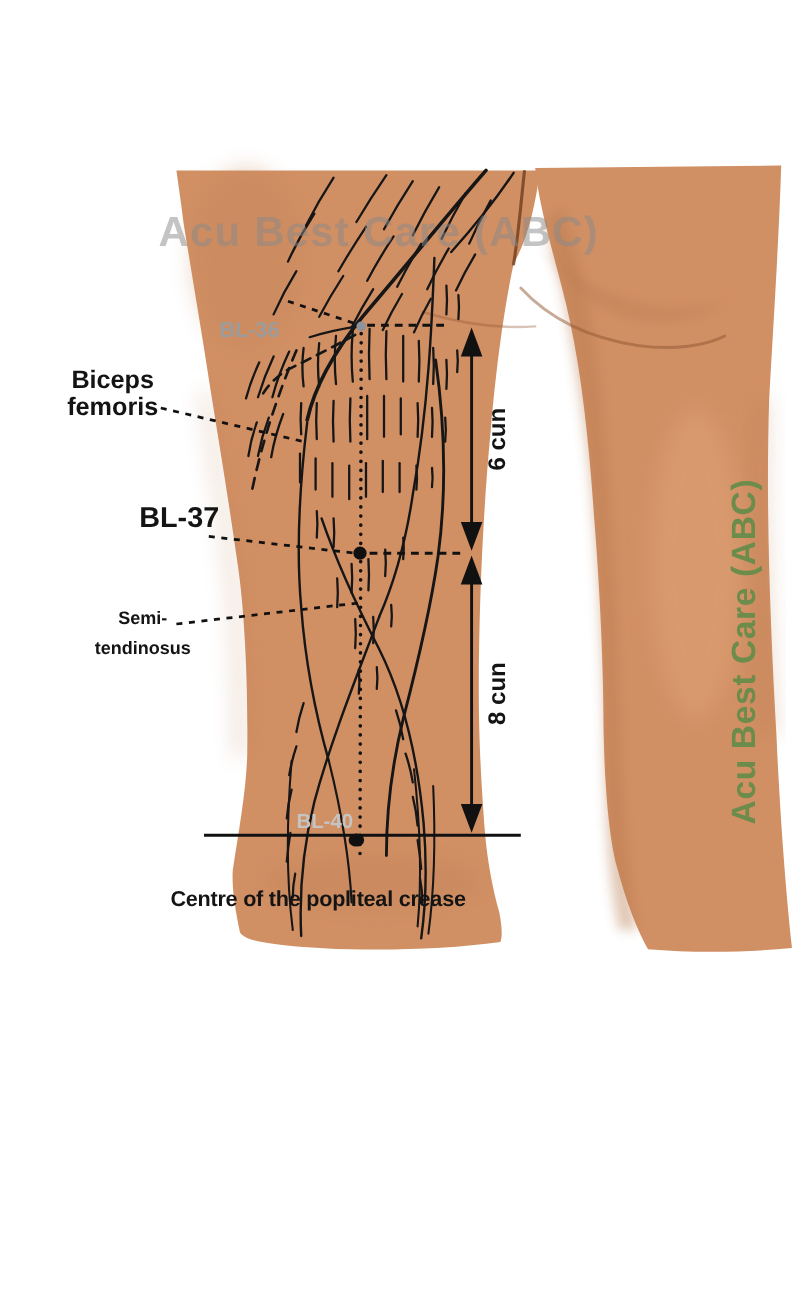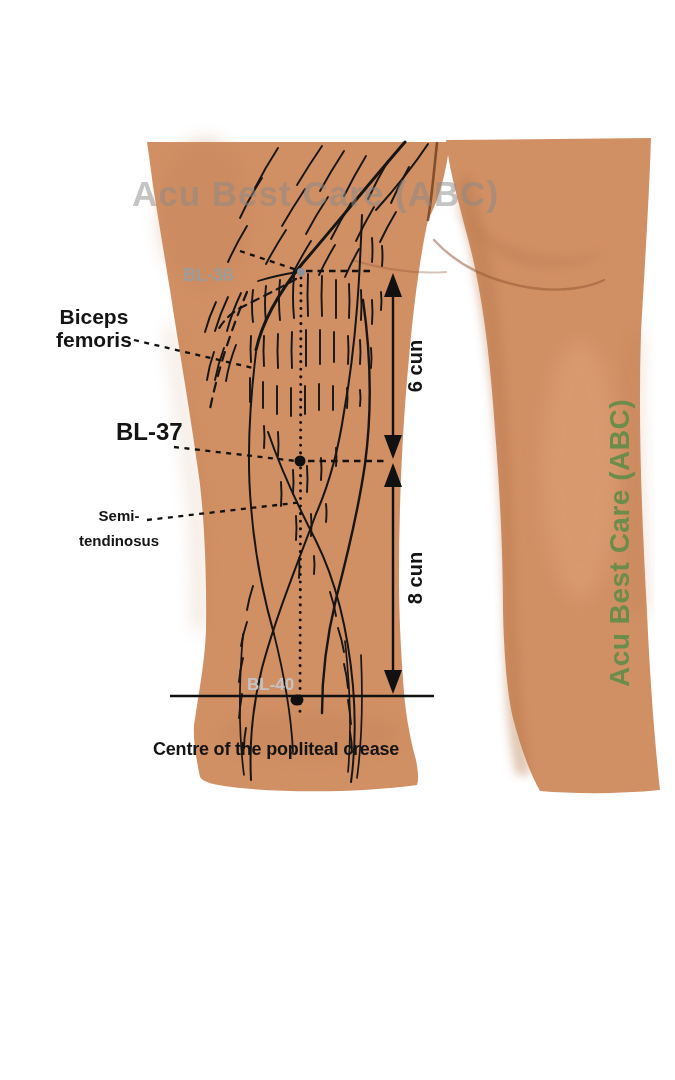--- a/index.html
+++ b/index.html
@@ -16,21 +16,21 @@
   .label{position:absolute; font-weight:bold; color:var(--ink); white-space:nowrap;}
   .watermark{
     left:132px; top:174px; font-size:35px; letter-spacing:1px;
     color:rgba(138,138,138,.5);
   }
   .bl36{left:183px; top:229px; font-size:18px; color:var(--bl36-gray);margin-top:36px;}
   .biceps{left:56px; top:305px; font-size:21px; line-height:23px;}
   .bl37{left:116px; top:418px; font-size:24px;}
   .semi{left:79px; top:503px; font-size:15px; line-height:25px;}
   .bl40{left:233px; top:675px; font-size:17px; color:var(--bl40-gray);margin-left:14px;}
-  .caption{left:153px; top:739px; font-size:18px; letter-spacing:-0.2px;}
+  .caption{left:142px; top:739px; font-size:18px; letter-spacing:-0.2px;}
   .vlabel{
     position:absolute; font-weight:bold; color:var(--ink); font-size:20px;
     transform:translate(-50%,-50%) rotate(-90deg); white-space:nowrap;
   }
   .m-upper{left:415px; top:366px;}
   .m-lower{left:415px; top:578px;}
   .brand-vertical{
     position:absolute; left:620px; top:543px; font-weight:bold; font-size:28px;
     letter-spacing:.5px; color:var(--brand-green);
     transform:translate(-50%,-50%) rotate(-90deg); white-space:nowrap;

